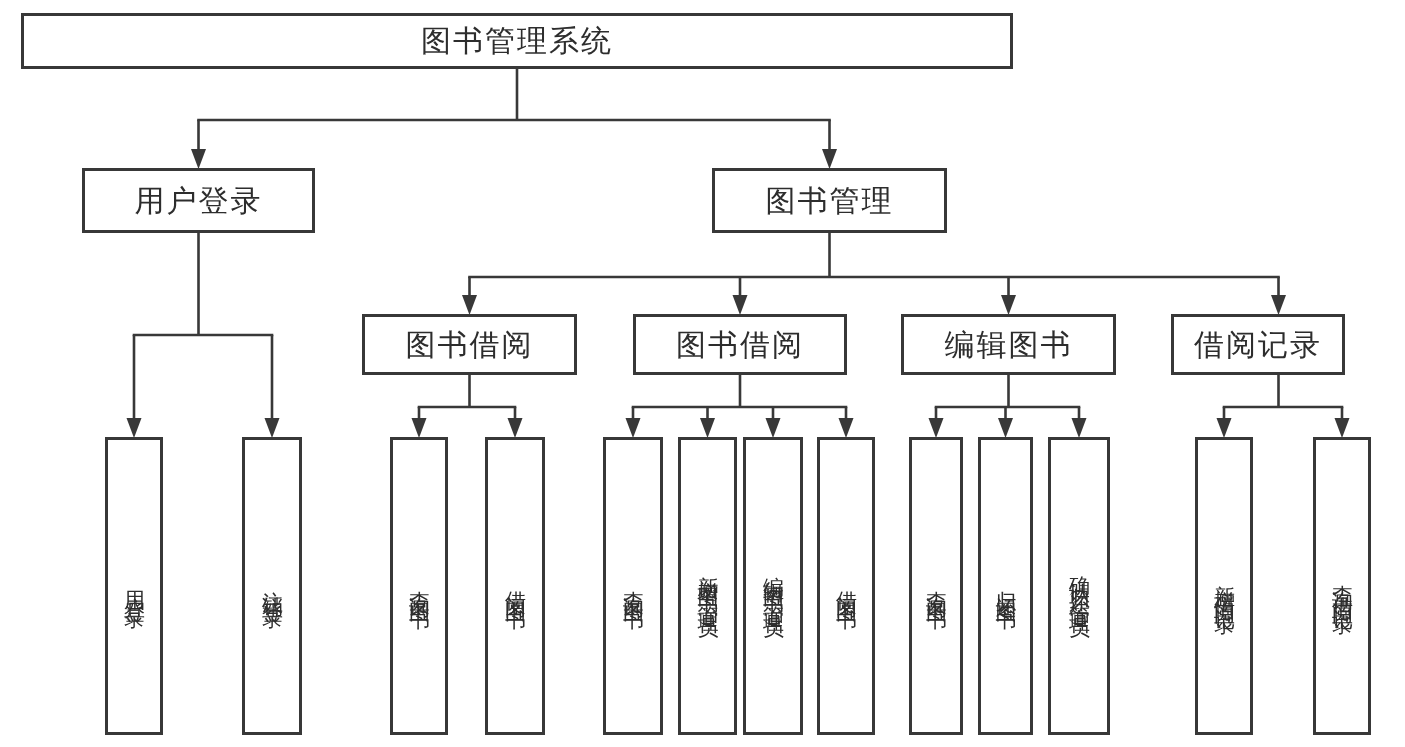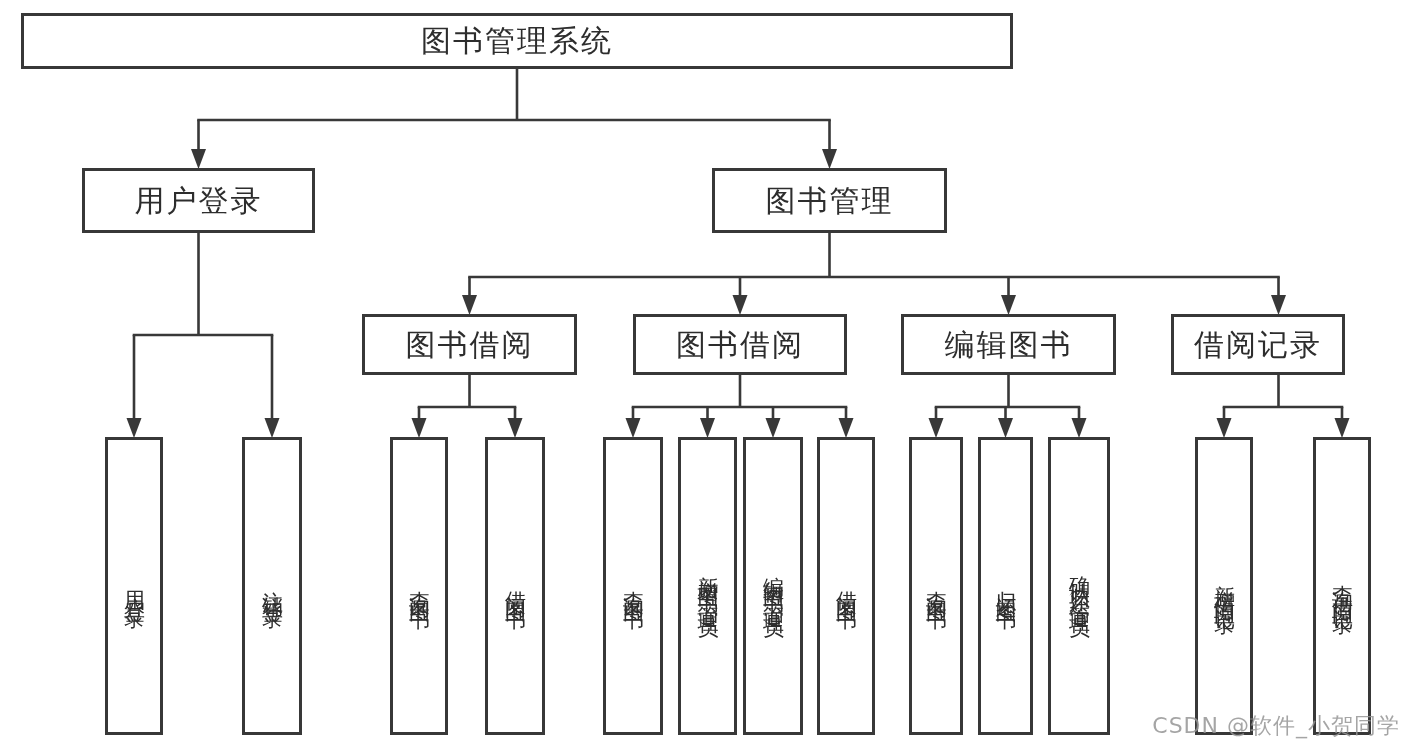--- a/index.html
+++ b/index.html
@@ -156,14 +156,13 @@
       <div class="node v" style="left: 1048px; top: 437px; width: 62px; height: 298px;">
         <span class="lbl">确认归还（管理员）</span>
       </div>
       <div class="node v" style="left: 1195px; top: 437px; width: 58px; height: 298px;">
         <span class="lbl">新增借阅记录</span>
       </div>
       <div class="node v" style="left: 1313px; top: 437px; width: 58px; height: 298px;">
         <span class="lbl">查询借阅记录</span>
       </div>
     </div>
-  <div class="watermark">CSDN @软件_小贺同学</div>
 </div>
 
 </body></html>

